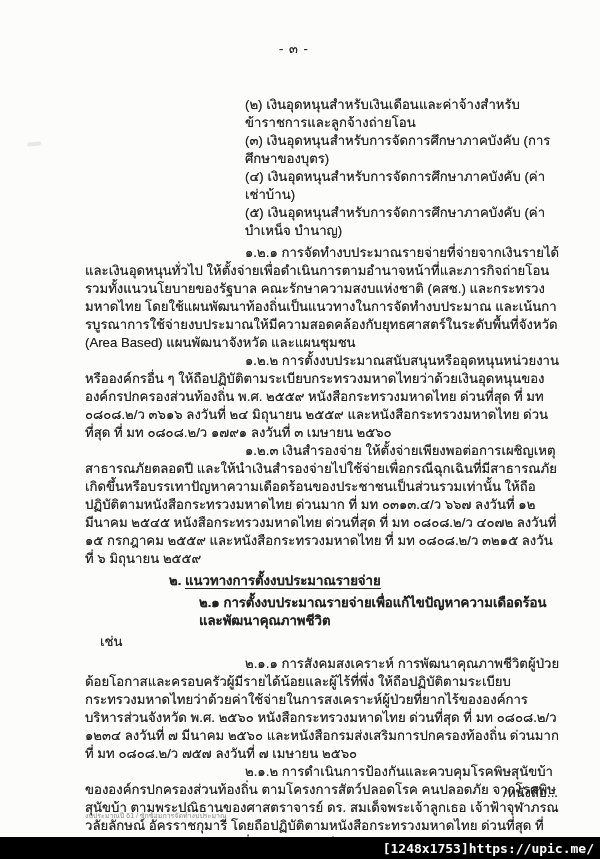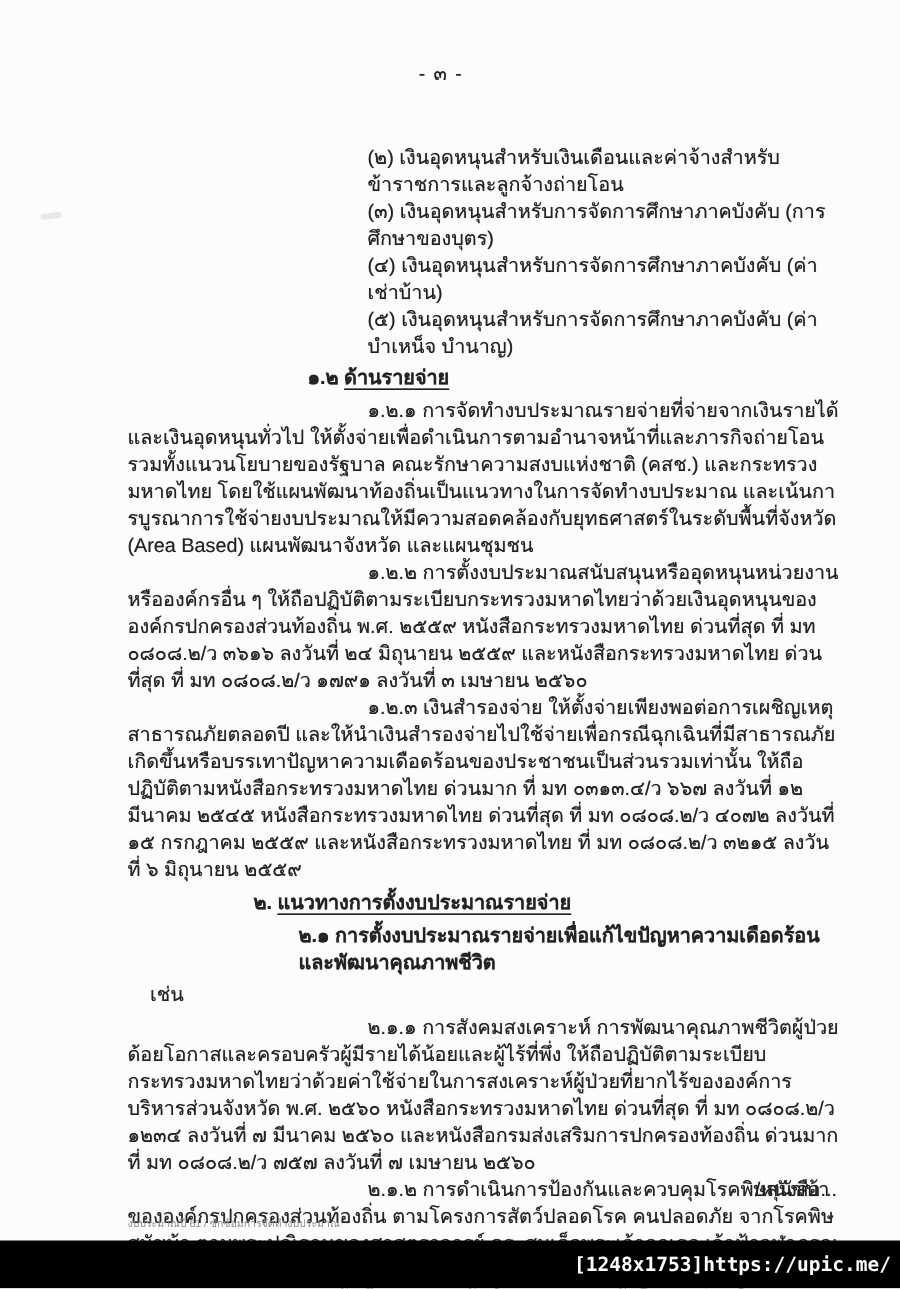--- a/index.html
+++ b/index.html
@@ -78,21 +78,21 @@
     width: 14px;
     height: 4px;
     background: rgba(60,60,60,0.10);
     border-radius: 2px;
     transform: rotate(-7deg);
   }
   .host-bar {
     position: absolute;
     left: 0; bottom: 0;
     width: 600px;
-    height: 32px;
+    height: 22px;
     background: #000;
     display: flex;
     align-items: center;
     justify-content: flex-end;
   }
   .host-bar span {
     color: #fff;
     font-family: "DejaVu Sans Mono", monospace;
     font-size: 13px;
     font-weight: bold;
@@ -112,24 +112,20 @@
 
   <div class="content">
 
     <div class="grant-list">
       <div>(๒) เงินอุดหนุนสำหรับเงินเดือนและค่าจ้างสำหรับข้าราชการและลูกจ้างถ่ายโอน</div>
       <div>(๓) เงินอุดหนุนสำหรับการจัดการศึกษาภาคบังคับ (การศึกษาของบุตร)</div>
       <div>(๔) เงินอุดหนุนสำหรับการจัดการศึกษาภาคบังคับ (ค่าเช่าบ้าน)</div>
       <div>(๕) เงินอุดหนุนสำหรับการจัดการศึกษาภาคบังคับ (ค่าบำเหน็จ บำนาญ)</div>
     </div>
 
-    <div class="h12">
-      <span>๑.๒</span>
-      <span class="u">ด้านรายจ่าย</span>
-    </div>
 
     <p class="body gap">๑.๒.๑ การจัดทำงบประมาณรายจ่ายที่จ่ายจากเงินรายได้และเงินอุดหนุนทั่วไป ให้ตั้งจ่ายเพื่อดำเนินการตามอำนาจหน้าที่และภารกิจถ่ายโอน รวมทั้งแนวนโยบายของรัฐบาล คณะรักษาความสงบแห่งชาติ (คสช.) และกระทรวงมหาดไทย โดยใช้แผนพัฒนาท้องถิ่นเป็นแนวทางในการจัดทำงบประมาณ และเน้นการบูรณาการใช้จ่ายงบประมาณให้มีความสอดคล้องกับยุทธศาสตร์ในระดับพื้นที่จังหวัด (Area Based) แผนพัฒนาจังหวัด และแผนชุมชน</p>
     <p class="body">๑.๒.๒ การตั้งงบประมาณสนับสนุนหรืออุดหนุนหน่วยงาน หรือองค์กรอื่น ๆ ให้ถือปฏิบัติตามระเบียบกระทรวงมหาดไทยว่าด้วยเงินอุดหนุนขององค์กรปกครองส่วนท้องถิ่น พ.ศ. ๒๕๕๙ หนังสือกระทรวงมหาดไทย ด่วนที่สุด ที่ มท ๐๘๐๘.๒/ว ๓๖๑๖ ลงวันที่ ๒๔ มิถุนายน ๒๕๕๙ และหนังสือกระทรวงมหาดไทย ด่วนที่สุด ที่ มท ๐๘๐๘.๒/ว ๑๗๙๑ ลงวันที่ ๓ เมษายน ๒๕๖๐</p>
     <p class="body">๑.๒.๓ เงินสำรองจ่าย ให้ตั้งจ่ายเพียงพอต่อการเผชิญเหตุสาธารณภัยตลอดปี และให้นำเงินสำรองจ่ายไปใช้จ่ายเพื่อกรณีฉุกเฉินที่มีสาธารณภัยเกิดขึ้นหรือบรรเทาปัญหาความเดือดร้อนของประชาชนเป็นส่วนรวมเท่านั้น ให้ถือปฏิบัติตามหนังสือกระทรวงมหาดไทย ด่วนมาก ที่ มท ๐๓๑๓.๔/ว ๖๖๗ ลงวันที่ ๑๒ มีนาคม ๒๕๔๕ หนังสือกระทรวงมหาดไทย ด่วนที่สุด ที่ มท ๐๘๐๘.๒/ว ๔๐๗๒ ลงวันที่ ๑๕ กรกฎาคม ๒๕๕๙ และหนังสือกระทรวงมหาดไทย ที่ มท ๐๘๐๘.๒/ว ๓๒๑๕ ลงวันที่ ๖ มิถุนายน ๒๕๕๙</p>
 
     <div class="h2">
       <span>๒.</span>
       <span class="u">แนวทางการตั้งงบประมาณรายจ่าย</span>
     </div>
 

